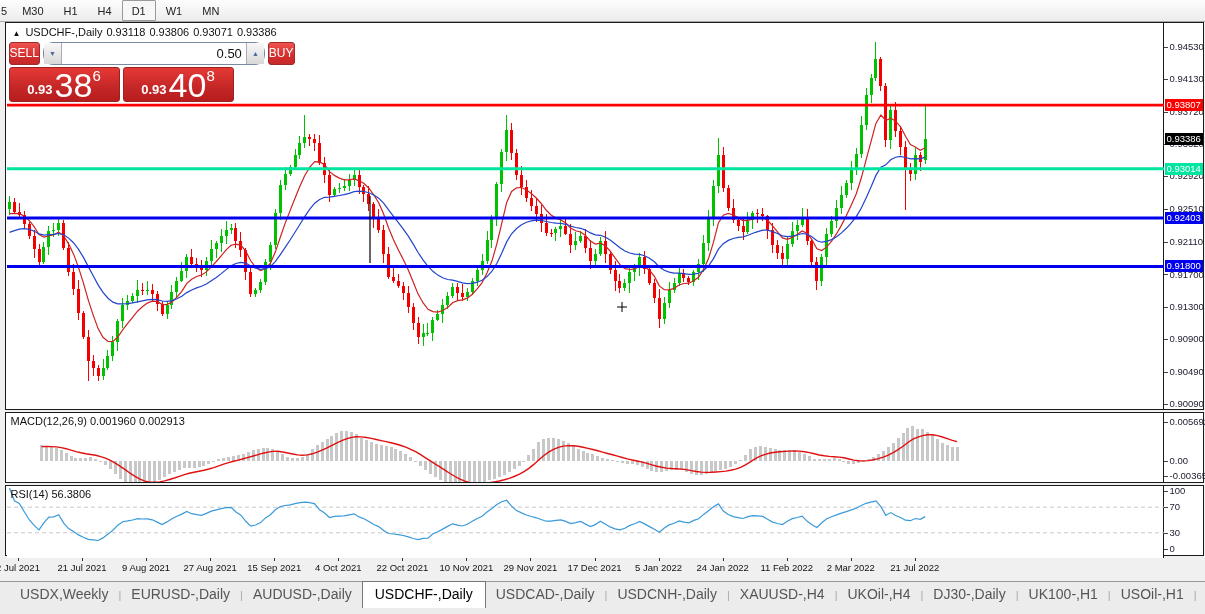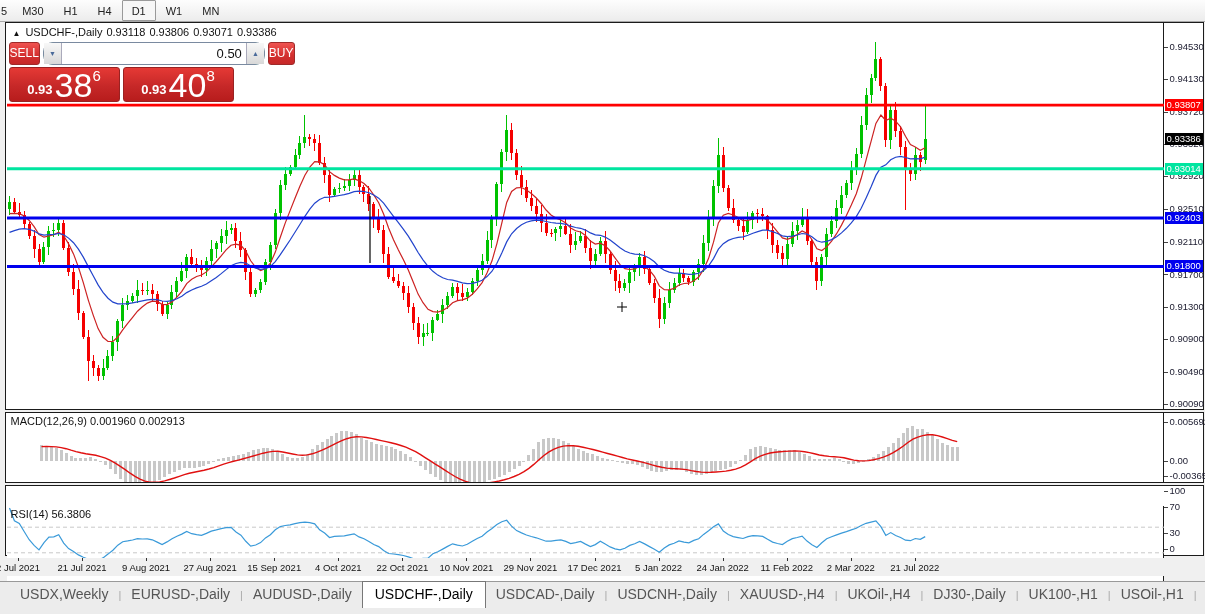--- a/index.html
+++ b/index.html
@@ -703,21 +703,21 @@
           </svg>
         </div>
       <div class="axis" id="macd-axis">
           <div class="tick" style="top: 3.82307px;"><span class="dash"></span>0.005692</div>
           <div class="tick" style="top: 43px;"><span class="dash"></span>0.00</div>
           <div class="tick" style="top: 58px;"><span class="dash"></span>-0.00365</div>
         </div>
     </div>
 
     <div class="pane-row" style="height:71px;">
-      <div class="plot" id="rsi-plot" style="height:86px;margin-top:20px;">
+      <div class="plot" id="rsi-plot" style="height:86px;">
         <div class="ind-label">RSI(14) 56.3806</div>
       <svg width="1157" height="69" viewBox="0 0 1157 69">
             <line x1="0" x2="1157" y1="21.2" y2="21.2" stroke="#c8c8c8" stroke-width="1" stroke-dasharray="4 3"></line>
             <line x1="0" x2="1157" y1="46.800000000000004" y2="46.800000000000004" stroke="#c8c8c8" stroke-width="1" stroke-dasharray="4 3"></line>
             <polyline points="2.5,2.0 7.4,14.8 12.3,17.5 17.3,25.8 22.2,33.7 27.1,39.4 32.0,43.9 37.0,36.6 41.9,31.2 46.8,30.8 51.7,28.7 56.7,37.1 61.6,42.6 66.5,45.5 71.4,48.9 76.3,51.3 81.3,53.4 86.2,53.9 91.1,54.5 96.0,51.9 101.0,48.1 105.9,44.2 110.8,39.2 115.7,35.7 120.7,34.9 125.6,34.0 130.5,32.7 135.4,33.0 140.3,32.8 145.3,33.8 150.2,36.1 155.1,38.5 160.0,35.9 165.0,32.8 169.9,30.2 174.8,28.1 179.7,25.5 184.7,27.7 189.6,28.6 194.5,29.3 199.4,27.4 204.3,25.1 209.3,23.9 214.2,22.6 219.1,21.6 224.0,21.4 229.0,26.0 233.9,29.2 238.8,35.3 243.7,40.1 248.7,39.0 253.6,36.6 258.5,31.9 263.4,28.7 268.3,23.8 273.3,20.6 278.2,19.5 283.1,18.8 288.0,17.7 293.0,16.7 297.9,16.2 302.8,16.6 307.7,17.8 312.6,23.8 317.6,27.0 322.5,31.5 327.4,30.4 332.3,30.2 337.3,29.9 342.2,28.8 347.1,27.8 352.0,30.9 357.0,32.8 361.9,35.4 366.8,38.5 371.7,40.6 376.6,44.5 381.6,47.5 386.5,48.0 391.4,48.6 396.3,49.5 401.3,50.9 406.2,52.5 411.1,53.6 416.0,52.3 421.0,52.2 425.9,47.7 430.8,45.7 435.7,43.1 440.6,40.4 445.6,37.8 450.5,39.1 455.4,40.0 460.3,38.3 465.3,35.2 470.2,32.5 475.1,30.2 480.0,26.0 485.0,22.5 489.9,18.5 494.8,15.8 499.7,14.3 504.6,20.1 509.6,24.6 514.5,26.9 519.4,29.0 524.3,30.5 529.3,31.8 534.2,33.5 539.1,35.2 544.0,35.2 549.0,34.4 553.9,33.9 558.8,35.4 563.7,37.6 568.6,36.7 573.6,35.5 578.5,38.1 583.4,40.5 588.3,38.6 593.3,35.3 598.2,38.1 603.1,40.9 608.0,42.8 613.0,43.9 617.9,42.3 622.8,39.4 627.7,37.7 632.6,35.4 637.6,37.9 642.5,40.6 647.4,43.2 652.3,46.2 657.3,42.0 662.2,38.9 667.1,37.2 672.0,35.0 677.0,36.1 681.9,36.8 686.8,34.4 691.7,32.7 696.6,28.4 701.6,24.7 706.5,20.7 711.4,17.9 716.3,25.0 721.3,28.5 726.2,30.6 731.1,31.6 736.0,32.5 741.0,30.7 745.9,29.7 750.8,29.8 755.7,30.4 760.6,33.3 765.6,36.1 770.5,37.5 775.4,38.5 780.3,35.3 785.3,32.6 790.2,31.5 795.1,30.2 800.0,35.1 804.9,38.7 809.9,41.5 814.8,36.7 819.7,32.7 824.6,30.8 829.6,28.9 834.5,27.1 839.4,25.6 844.3,23.9 849.3,22.3 854.2,19.5 859.1,17.3 864.0,16.1 868.9,14.9 873.9,20.6 878.8,29.4 883.7,26.6 888.6,29.5 893.6,31.5 898.5,34.2 903.4,34.7 908.3,32.5 913.3,33.3 918.2,30.6" fill="none" stroke="#3a9ad9" stroke-width="1.2"></polyline>
           </svg>
         </div>
       <div class="axis" id="rsi-axis">
           <div class="tick" style="top: 0px;"><span class="dash"></span>100</div>
           <div class="tick" style="top: 16.2px;"><span class="dash"></span>70</div>

